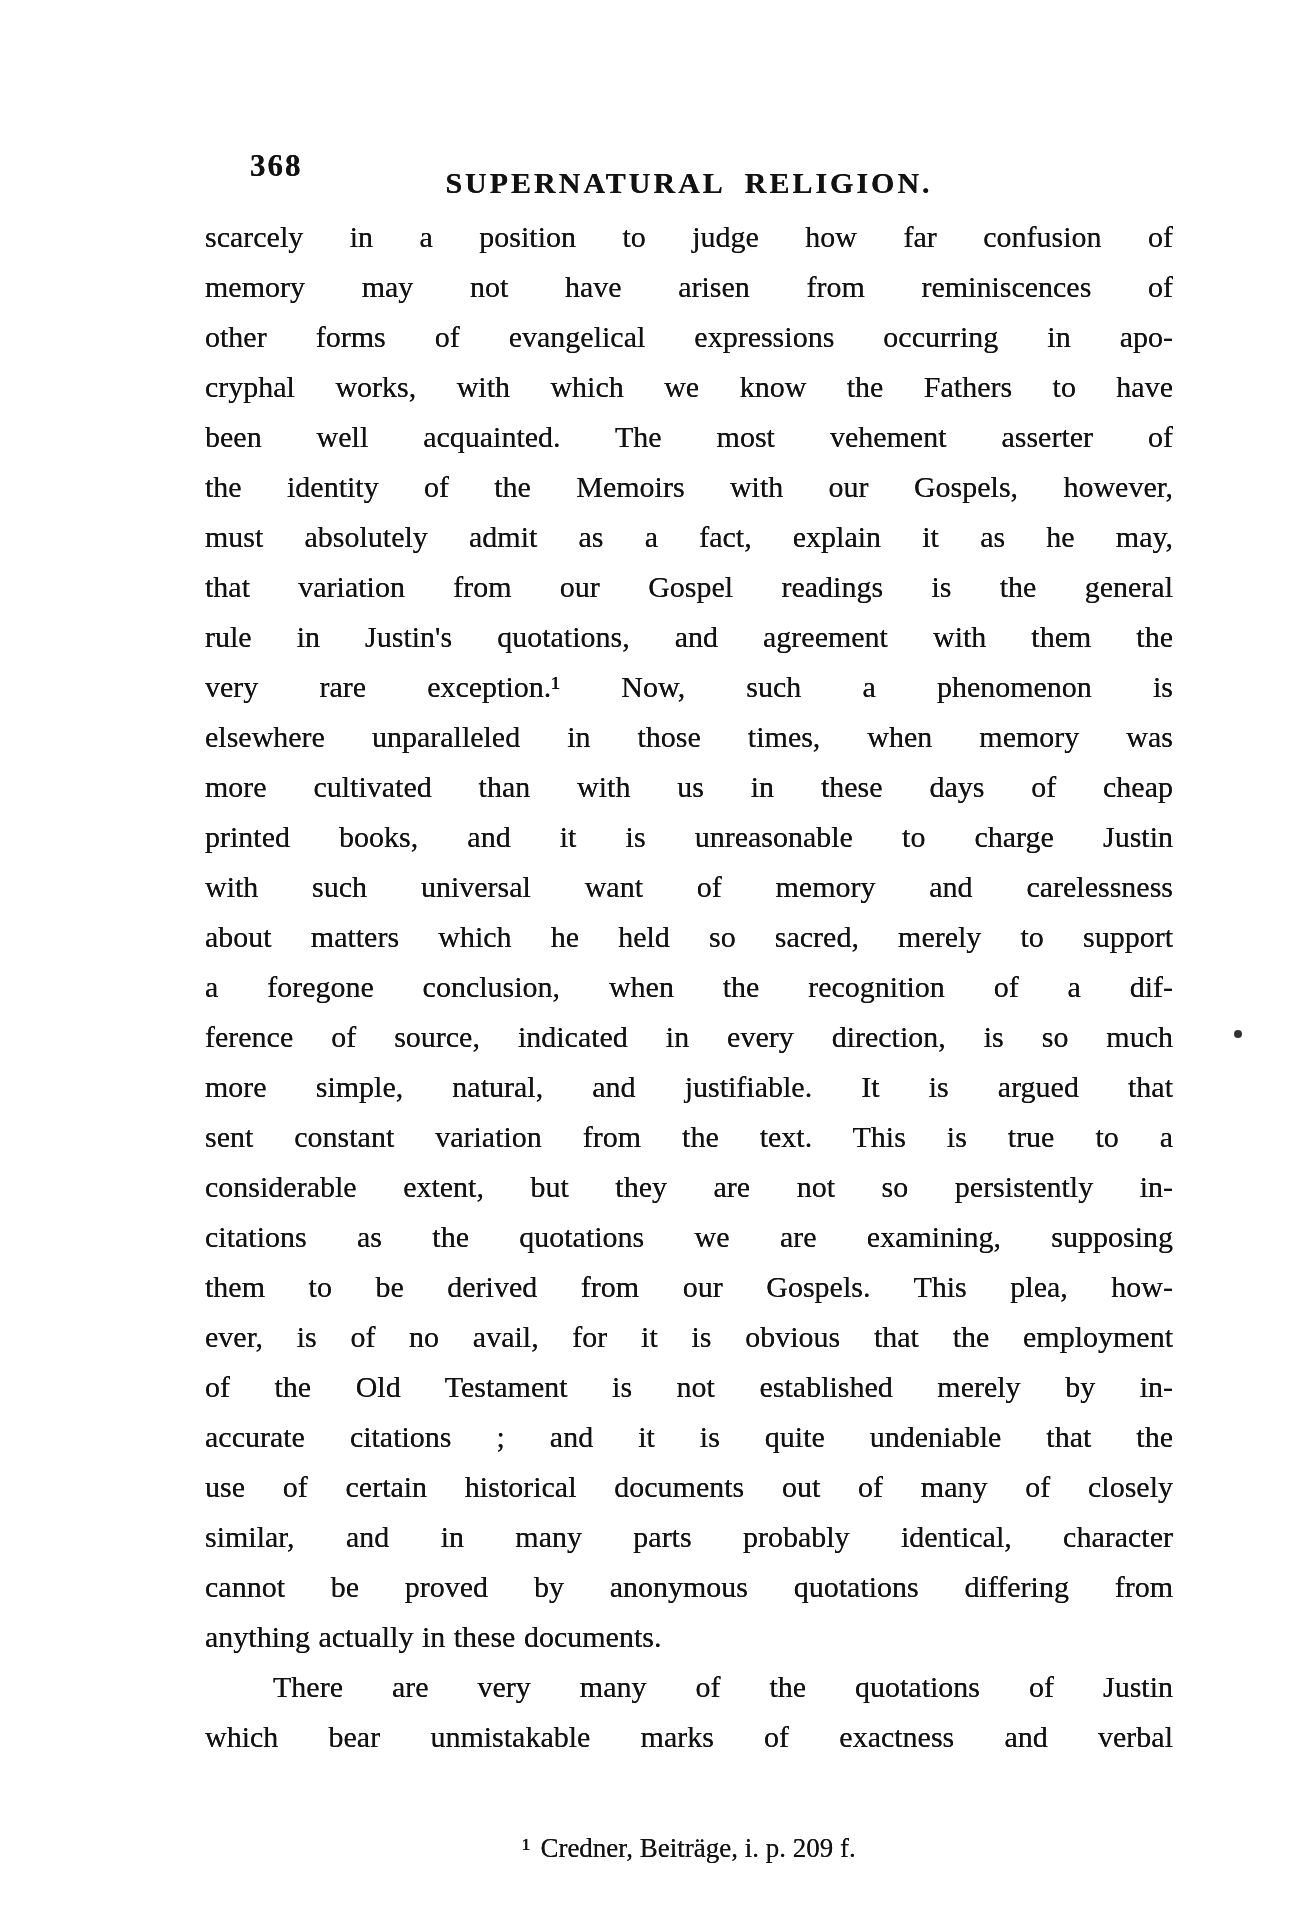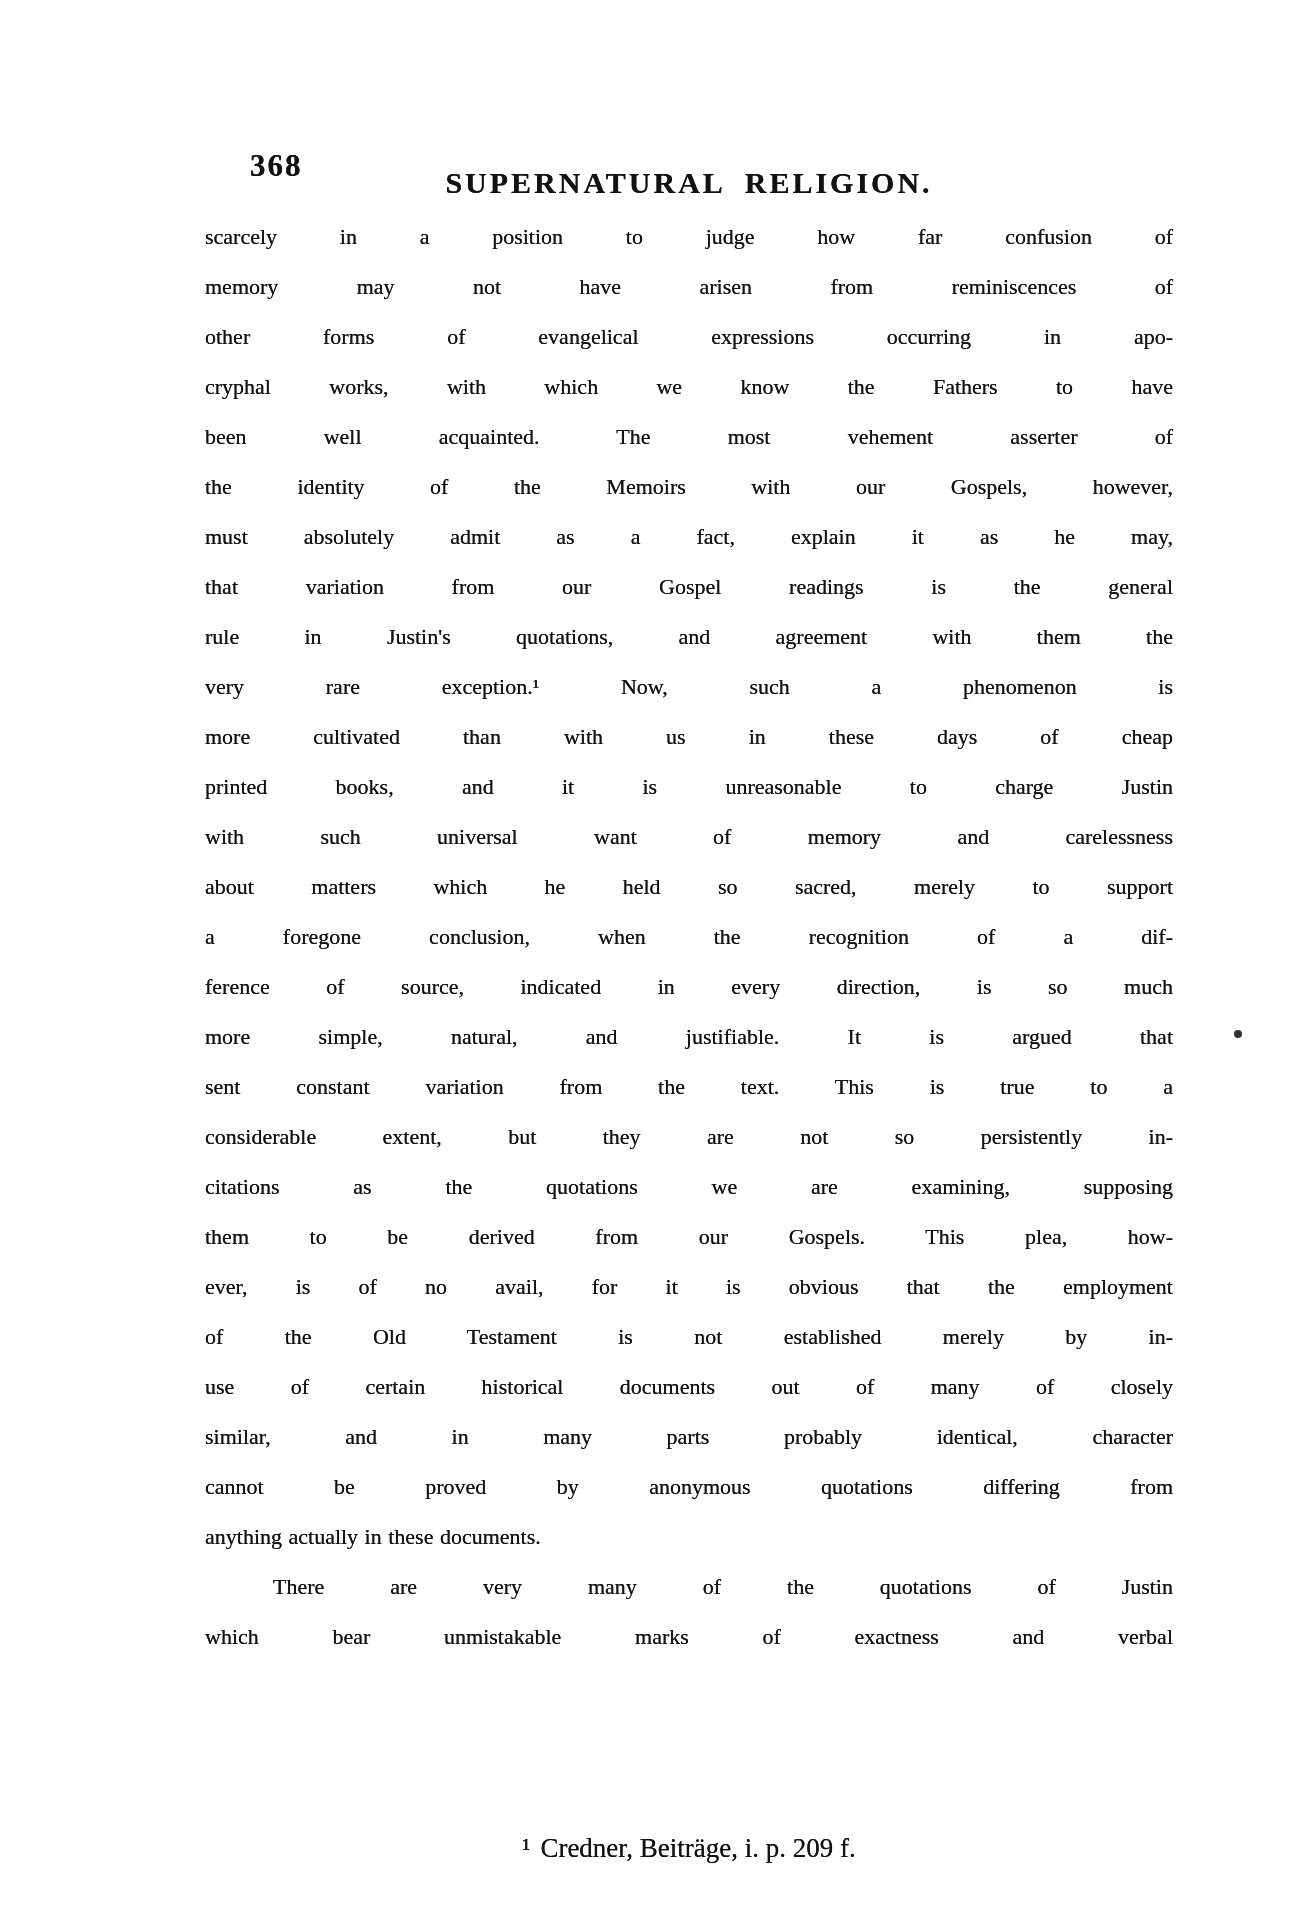--- a/index.html
+++ b/index.html
@@ -48,21 +48,21 @@
   }
   .body-text {
     position: absolute;
     top: 212px;
     left: 205px;
     width: 968px;
   }
   .body-text .line {
     height: 50px;
     line-height: 50px;
-    font-size: 22px;
+    font-size: 30px;
     text-align: justify;
     text-align-last: justify;
     word-spacing: 1px;
     white-space: nowrap;
   }
   .body-text .line.para-end {
     text-align-last: left;
   }
   .body-text .line.indent {
     text-indent: 68px;
@@ -108,33 +108,35 @@
   <div class="line">scarcely in a position to judge how far confusion of</div>
       <div class="line">memory may not have arisen from reminiscences of</div>
       <div class="line">other forms of evangelical expressions occurring in apo-</div>
       <div class="line">cryphal works, with which we know the Fathers to have</div>
       <div class="line">been well acquainted.  The most vehement asserter of</div>
       <div class="line">the identity of the Memoirs with our Gospels, however,</div>
       <div class="line">must absolutely admit as a fact, explain it as he may,</div>
       <div class="line">that variation from our Gospel readings is the general</div>
       <div class="line">rule in Justin's quotations, and agreement with them the</div>
       <div class="line">very rare exception.¹   Now, such a phenomenon is</div>
+      <div class="line">elsewhere unparalleled in those times, when memory was</div>
       <div class="line">more cultivated than with us in these days of cheap</div>
       <div class="line">printed books, and it is unreasonable to charge Justin</div>
       <div class="line">with such universal want of memory and carelessness</div>
       <div class="line">about matters which he held so sacred, merely to support</div>
       <div class="line">a foregone conclusion, when the recognition of a dif-</div>
       <div class="line">ference of source, indicated in every direction, is so much</div>
       <div class="line">more simple, natural, and justifiable.  It is argued that</div>
       <div class="line">sent constant variation from the text.  This is true to a</div>
       <div class="line">considerable extent, but they are not so persistently in-</div>
       <div class="line">citations as the quotations we are examining, supposing</div>
       <div class="line">them to be derived from our Gospels.  This plea, how-</div>
       <div class="line">ever, is of no avail, for it is obvious that the employment</div>
       <div class="line">of the Old Testament is not established merely by in-</div>
+      <div class="line">accurate citations ; and it is quite undeniable that the</div>
       <div class="line">use of certain historical documents out of many of closely</div>
       <div class="line">similar, and in many parts probably identical, character</div>
       <div class="line">cannot be proved by anonymous quotations differing from</div>
       <div class="line para-end">anything actually in these documents.</div>
       <div class="line indent">There are very many of the quotations of Justin</div>
       <div class="line">which bear unmistakable marks of exactness and verbal</div>
     </div>
 
   <div class="footnote">
     <span class="fn-marker">¹</span><span class="fn-author">Credner</span><span class="fn-rest">, Beiträge, i. p. 209 f.</span>

